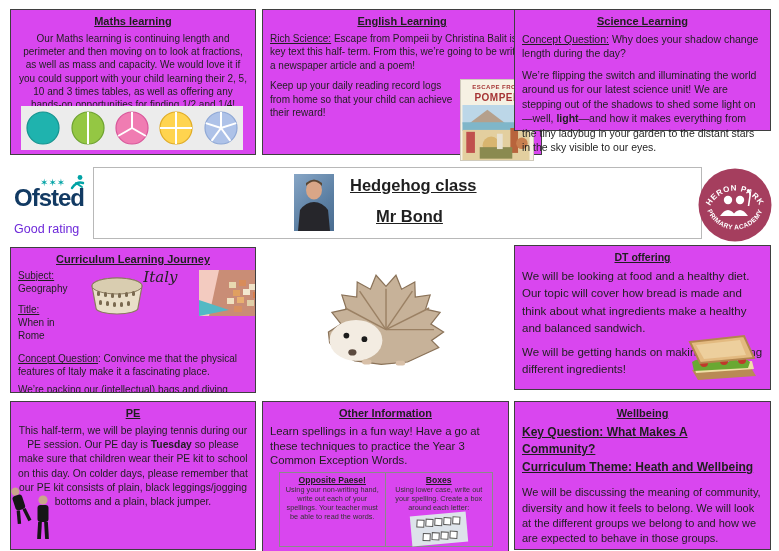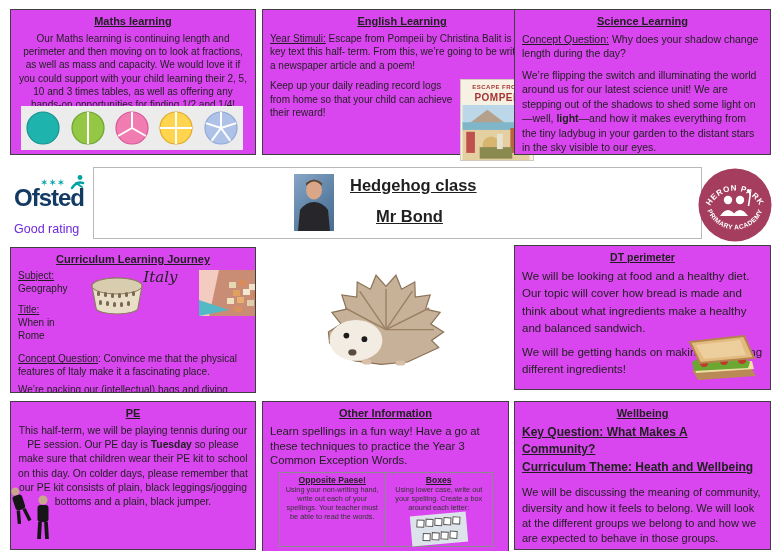--- a/index.html
+++ b/index.html
@@ -16,21 +16,21 @@
   .fraction-strip{position:absolute;left:10px;bottom:4px;width:222px;height:44px;background:#ececec;
                   display:flex;align-items:center;justify-content:space-around;}
   #box-english{left:262px;top:9px;width:280px;height:146px;}
   #box-english .body{font-size:10px;line-height:1.34;}
   .eng-row{display:flex;gap:6px;}
   .eng-row p{flex:1;}
   .book{width:72px;height:80px;background:#f6f1e3;border:1px solid #cfcabb;flex:0 0 auto;
         display:flex;flex-direction:column;overflow:hidden;}
   .book-t1{font-size:6px;font-weight:bold;color:#a63535;text-align:center;margin-top:3px;letter-spacing:.5px;}
   .book-t2{font-size:10px;font-weight:bold;color:#a63535;text-align:center;letter-spacing:.5px;}
-  #box-science{left:514px;top:9px;width:257px;height:146px;}
+  #box-science{left:514px;top:9px;width:257px;height:122px;}
   #box-science .body{font-size:10.5px;line-height:1.38;}
 
   
   .ofsted{position:absolute;left:14px;top:172px;width:80px;height:66px;}
   .ofsted-stars{position:relative;height:16px;margin-left:26px;}
   .ofsted-stars .star{color:#00a3a5;font-size:10px;line-height:10px;}
   .ofsted-name{color:#123a63;font-weight:bold;font-size:24px;line-height:.85;letter-spacing:-1px;}
   .ofsted-rating{color:#6d28d9;font-size:12.5px;margin-top:14px;}
   #header-box{left:93px;top:167px;width:607px;height:70px;border:1px solid #b8b8b8;position:absolute;background:#fff;}
   .teacher-photo{position:absolute;left:200px;top:6px;width:40px;height:57px;
@@ -106,21 +106,21 @@
         <line x1="18" y1="18" x2="8.6" y2="30.9" stroke="#fff" stroke-width="2"></line>
         <line x1="18" y1="18" x2="27.4" y2="30.9" stroke="#fff" stroke-width="2"></line>
         <line x1="18" y1="18" x2="33.2" y2="13.1" stroke="#fff" stroke-width="2"></line>
       </svg>
     </div>
   </div>
 
   <div class="box" id="box-english">
     <div class="box-title">English Learning</div>
     <div class="body">
-      <p><span class="u">Year Stimuli:</span><span> Escape from Pompeii by Christina Balit is our key text this half- term. From this, we’re going to be writing a newspaper article and a poem!</span></p>
+      <p><span class="u">Rich Science:</span><span> Escape from Pompeii by Christina Balit is our key text this half- term. From this, we’re going to be writing a newspaper article and a poem!</span></p>
       <div class="eng-row">
         <p>Keep up your daily reading record logs from home so that your child can achieve their reward!</p>
         <div class="book">
           <div class="book-t1">ESCAPE FROM</div>
           <div class="book-t2">POMPEII</div>
           <svg width="70" height="58" viewBox="0 0 70 58">
             <rect x="0" y="0" width="70" height="20" fill="#bcd7e8"></rect>
             <polygon points="6,20 26,5 46,20" fill="#b5a08c"></polygon>
             <rect x="0" y="18" width="70" height="9" fill="#7fb6c9"></rect>
             <rect x="0" y="26" width="70" height="32" fill="#e3cf9f"></rect>
@@ -260,21 +260,21 @@
       <ellipse cx="47" cy="67" rx="22" ry="17" fill="#f3ece2"></ellipse>
       <circle cx="39" cy="63" r="2.4" fill="#1c1c1c"></circle>
       <circle cx="54" cy="66" r="2.4" fill="#1c1c1c"></circle>
       <ellipse cx="44" cy="77" rx="3.4" ry="2.6" fill="#5b4a3f"></ellipse>
       <rect x="52" y="83" width="8" height="4" rx="2" fill="#d8c0a8"></rect>
       <rect x="80" y="84" width="8" height="4" rx="2" fill="#d8c0a8"></rect>
     </svg>
   </div>
 
   <div class="box" id="box-dt">
-    <div class="box-title" style="font-size:10.5px">DT perimeter</div>
+    <div class="box-title" style="font-size:10.5px">DT offering</div>
     <div class="body">
       <p>We will be looking at food and a healthy diet. Our topic will cover how bread is made and think about what ingredients make a healthy and balanced sandwich.</p>
       <p>We will be getting hands on making and tasting different ingredients!</p>
     </div>
     <div class="sandwich">
       <svg width="80" height="52" viewBox="0 0 80 52">
         <polygon points="10,40 68,36 74,46 16,50" fill="#b98a55"></polygon>
         <polygon points="12,35 70,31 72,39 14,43" fill="#f1dfa8"></polygon>
         <path d="M10,32 q6,-5 12,0 q6,-5 12,0 q6,-5 12,0 q6,-5 12,0 q6,-5 10,0 l-2,6 -54,3 Z" fill="#6aa832"></path>
         <circle cx="22" cy="33" r="4" fill="#c0392b"></circle>

